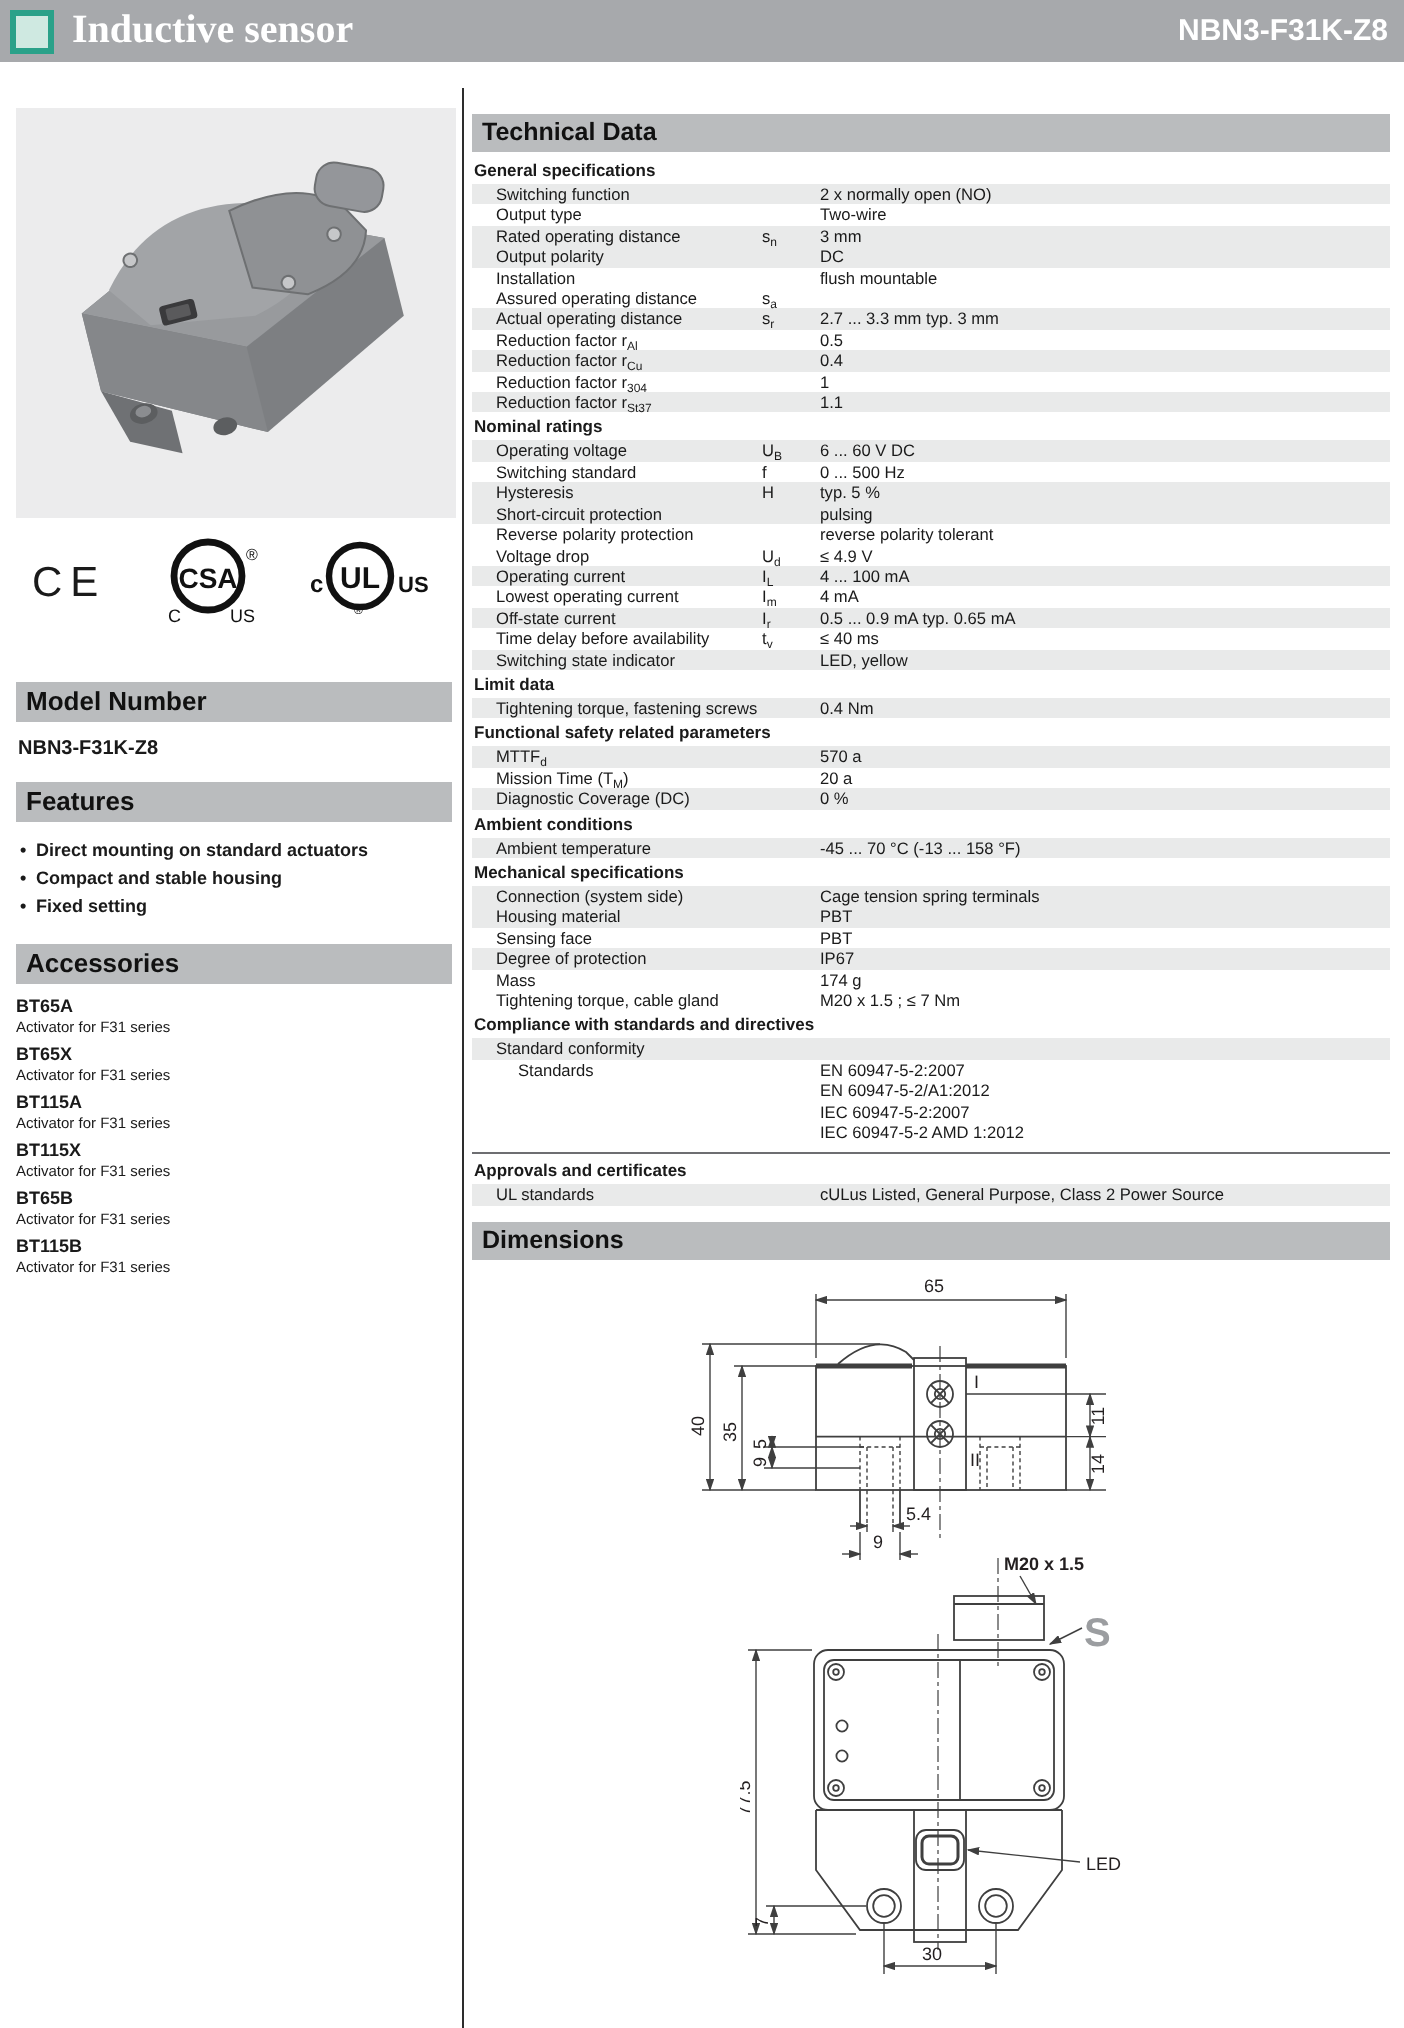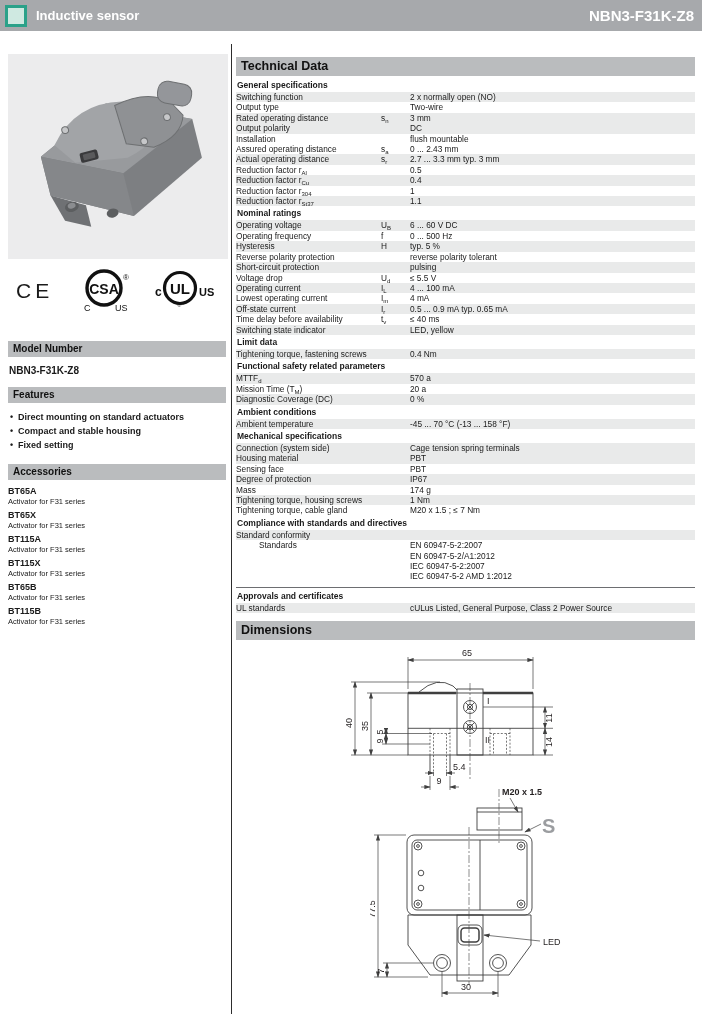--- a/index.html
+++ b/index.html
@@ -10,31 +10,31 @@
   }
   
   .page-header {
     position:absolute; left:0; top:0; width:702px; height:31px;
     background:#a7a9ac; display:flex; align-items:center;
   }
   .accent-square {
     width:22px; height:22px; margin-left:5px; background:#cfe9e1;
     border:3px solid #2aa189;
   }
-  .ph-title { color:#fff; font-weight:bold; font-size:13px; margin-left:9px; }
+  .ph-title { color:#fff; font-weight:bold; font-size:20px; margin-left:9px;font-family:Liberation Serif, serif; }
   .ph-model { color:#fff; font-weight:bold; font-size:15px; margin-left:auto; margin-right:8px; }
   
   .divider { position:absolute; left:231px; top:44px; width:1px; height:970px; background:#2d2d2d; }
   .col-left  { position:absolute; left:8px;  top:40px; width:220px;margin-top:14px; }
   .col-right { position:absolute; left:236px; top:57px; width:459px; }
   
   .photo { width:220px; height:205px; background:#ececed; }
   .marks { width:220px; height:54px; margin-top:4px; display:flex; align-items:center; }
   .sec-bar {
-    background:#babcbe; font-weight:bold; font-size:10px; color:#111;
+    background:#babcbe; font-weight:bold; font-size:13px; color:#111;
     padding:2px 5px 3px 5px; width:218px;
   }
   .model-val { font-weight:bold; font-size:10px; margin:8px 0 11px 1px; }
   .feat-list { margin:7px 0 12px 0; }
   .feat-item { display:flex; font-weight:bold; font-size:9px; line-height:14px; }
   .feat-item .blt { width:8px; margin-left:2px; }
   .feat-item .txt { flex:1; }
   .acc-list { margin-top:6px; }
   .acc-item { margin-bottom:4px; }
   .acc-name { font-weight:bold; font-size:9px; line-height:11px; }
@@ -42,21 +42,21 @@
   
   .tech-bar, .dim-bar {
     background:#babcbe; font-weight:bold; font-size:12.5px; color:#111;
     padding:2px 5px 3px 5px; width:459px;
   }
   .tech-table { width:459px; margin-top:2px; }
   .tsec-name { font-weight:bold; font-size:8.5px; padding:3px 0 2px 1px; line-height:9px; }
   .tsec-name.rule { border-top:1px solid #6d6e71; margin-top:5px; padding-top:4px; }
   .trow { display:flex; font-size:8.3px; line-height:10.4px; min-height:10.4px; }
   .trow.stripe { background:#e9eaea; }
-  .tlabel { width:145px; }
+  .tlabel { width:145px; padding-left:12px; }
   .tlabel.ind2 { padding-left:23px; }
   .tsym { width:29px; }
   .tval { flex:1; }
   sub { font-size:6px; vertical-align:-2px; line-height:0; }
   .dim-bar { margin-top:8px; }
   .drawings { position:relative; width:459px; height:380px; }
   .svg-side  { position:absolute; left:104px; top:5px; }
   .svg-front { position:absolute; left:134px; top:145px; }
   svg text { font-family:"Liberation Sans","DejaVu Sans",sans-serif; }
   .dimtxt { font-size:9px; fill:#231f20; }
@@ -190,21 +190,20 @@
         <div class="tval">DC</div>
       </div>
       <div class="trow">
         <div class="tlabel" style="display: inline-block;">Installation</div>
         <div class="tsym"></div>
         <div class="tval">flush mountable</div>
       </div>
       <div class="trow">
         <div class="tlabel" style="display: inline-block;">Assured operating distance</div>
         <div class="tsym">s<sub>a</sub></div>
-        <div class="tval">0 ... 2.43 mm</div>
       </div>
       <div class="trow stripe">
         <div class="tlabel" style="display: inline-block;">Actual operating distance</div>
         <div class="tsym">s<sub>r</sub></div>
         <div class="tval">2.7 ... 3.3 mm typ. 3 mm</div>
       </div>
       <div class="trow">
         <div class="tlabel" style="display: inline-block;">Reduction factor r<sub>Al</sub></div>
         <div class="tsym"></div>
         <div class="tval">0.5</div>
@@ -224,43 +223,43 @@
         <div class="tsym"></div>
         <div class="tval">1.1</div>
       </div>
       <div class="tsec-name">Nominal ratings</div>
       <div class="trow stripe">
         <div class="tlabel" style="display: inline-block;">Operating voltage</div>
         <div class="tsym">U<sub>B</sub></div>
         <div class="tval">6 ... 60 V DC</div>
       </div>
       <div class="trow">
-        <div class="tlabel" style="display: inline-block;">Operating frequency</div>
+        <div class="tlabel" style="display: inline-block;">Switching standard</div>
         <div class="tsym">f</div>
         <div class="tval">0 ... 500 Hz</div>
       </div>
       <div class="trow stripe">
         <div class="tlabel" style="display: inline-block;">Hysteresis</div>
         <div class="tsym">H</div>
         <div class="tval">typ. 5 %</div>
       </div>
+      <div class="trow stripe">
+        <div class="tlabel" style="display: inline-block;">Short-circuit protection</div>
+        <div class="tsym"></div>
+        <div class="tval">pulsing</div>
+      </div>
       <div class="trow">
         <div class="tlabel" style="display: inline-block;">Reverse polarity protection</div>
         <div class="tsym"></div>
         <div class="tval">reverse polarity tolerant</div>
-      </div>
-      <div class="trow stripe">
-        <div class="tlabel" style="display: inline-block;">Short-circuit protection</div>
-        <div class="tsym"></div>
-        <div class="tval">pulsing</div>
       </div>
       <div class="trow">
         <div class="tlabel" style="display: inline-block;">Voltage drop</div>
         <div class="tsym">U<sub>d</sub></div>
-        <div class="tval">≤ 5.5 V</div>
+        <div class="tval">≤ 4.9 V</div>
       </div>
       <div class="trow stripe">
         <div class="tlabel" style="display: inline-block;">Operating current</div>
         <div class="tsym">I<sub>L</sub></div>
         <div class="tval">4 ... 100 mA</div>
       </div>
       <div class="trow">
         <div class="tlabel" style="display: inline-block;">Lowest operating current</div>
         <div class="tsym">I<sub>m</sub></div>
         <div class="tval">4 mA</div>
@@ -326,25 +325,20 @@
       </div>
       <div class="trow stripe">
         <div class="tlabel" style="display: inline-block;">Degree of protection</div>
         <div class="tsym"></div>
         <div class="tval">IP67</div>
       </div>
       <div class="trow">
         <div class="tlabel" style="display: inline-block;">Mass</div>
         <div class="tsym"></div>
         <div class="tval">174 g</div>
-      </div>
-      <div class="trow stripe">
-        <div class="tlabel" style="display: inline-block;">Tightening torque, housing screws</div>
-        <div class="tsym"></div>
-        <div class="tval">1 Nm</div>
       </div>
       <div class="trow">
         <div class="tlabel" style="display: inline-block;">Tightening torque, cable gland</div>
         <div class="tsym"></div>
         <div class="tval">M20 x 1.5 ; ≤ 7 Nm</div>
       </div>
       <div class="tsec-name">Compliance with standards and directives</div>
       <div class="trow stripe">
         <div class="tlabel" style="display: inline-block;">Standard conformity</div>
         <div class="tsym"></div>

